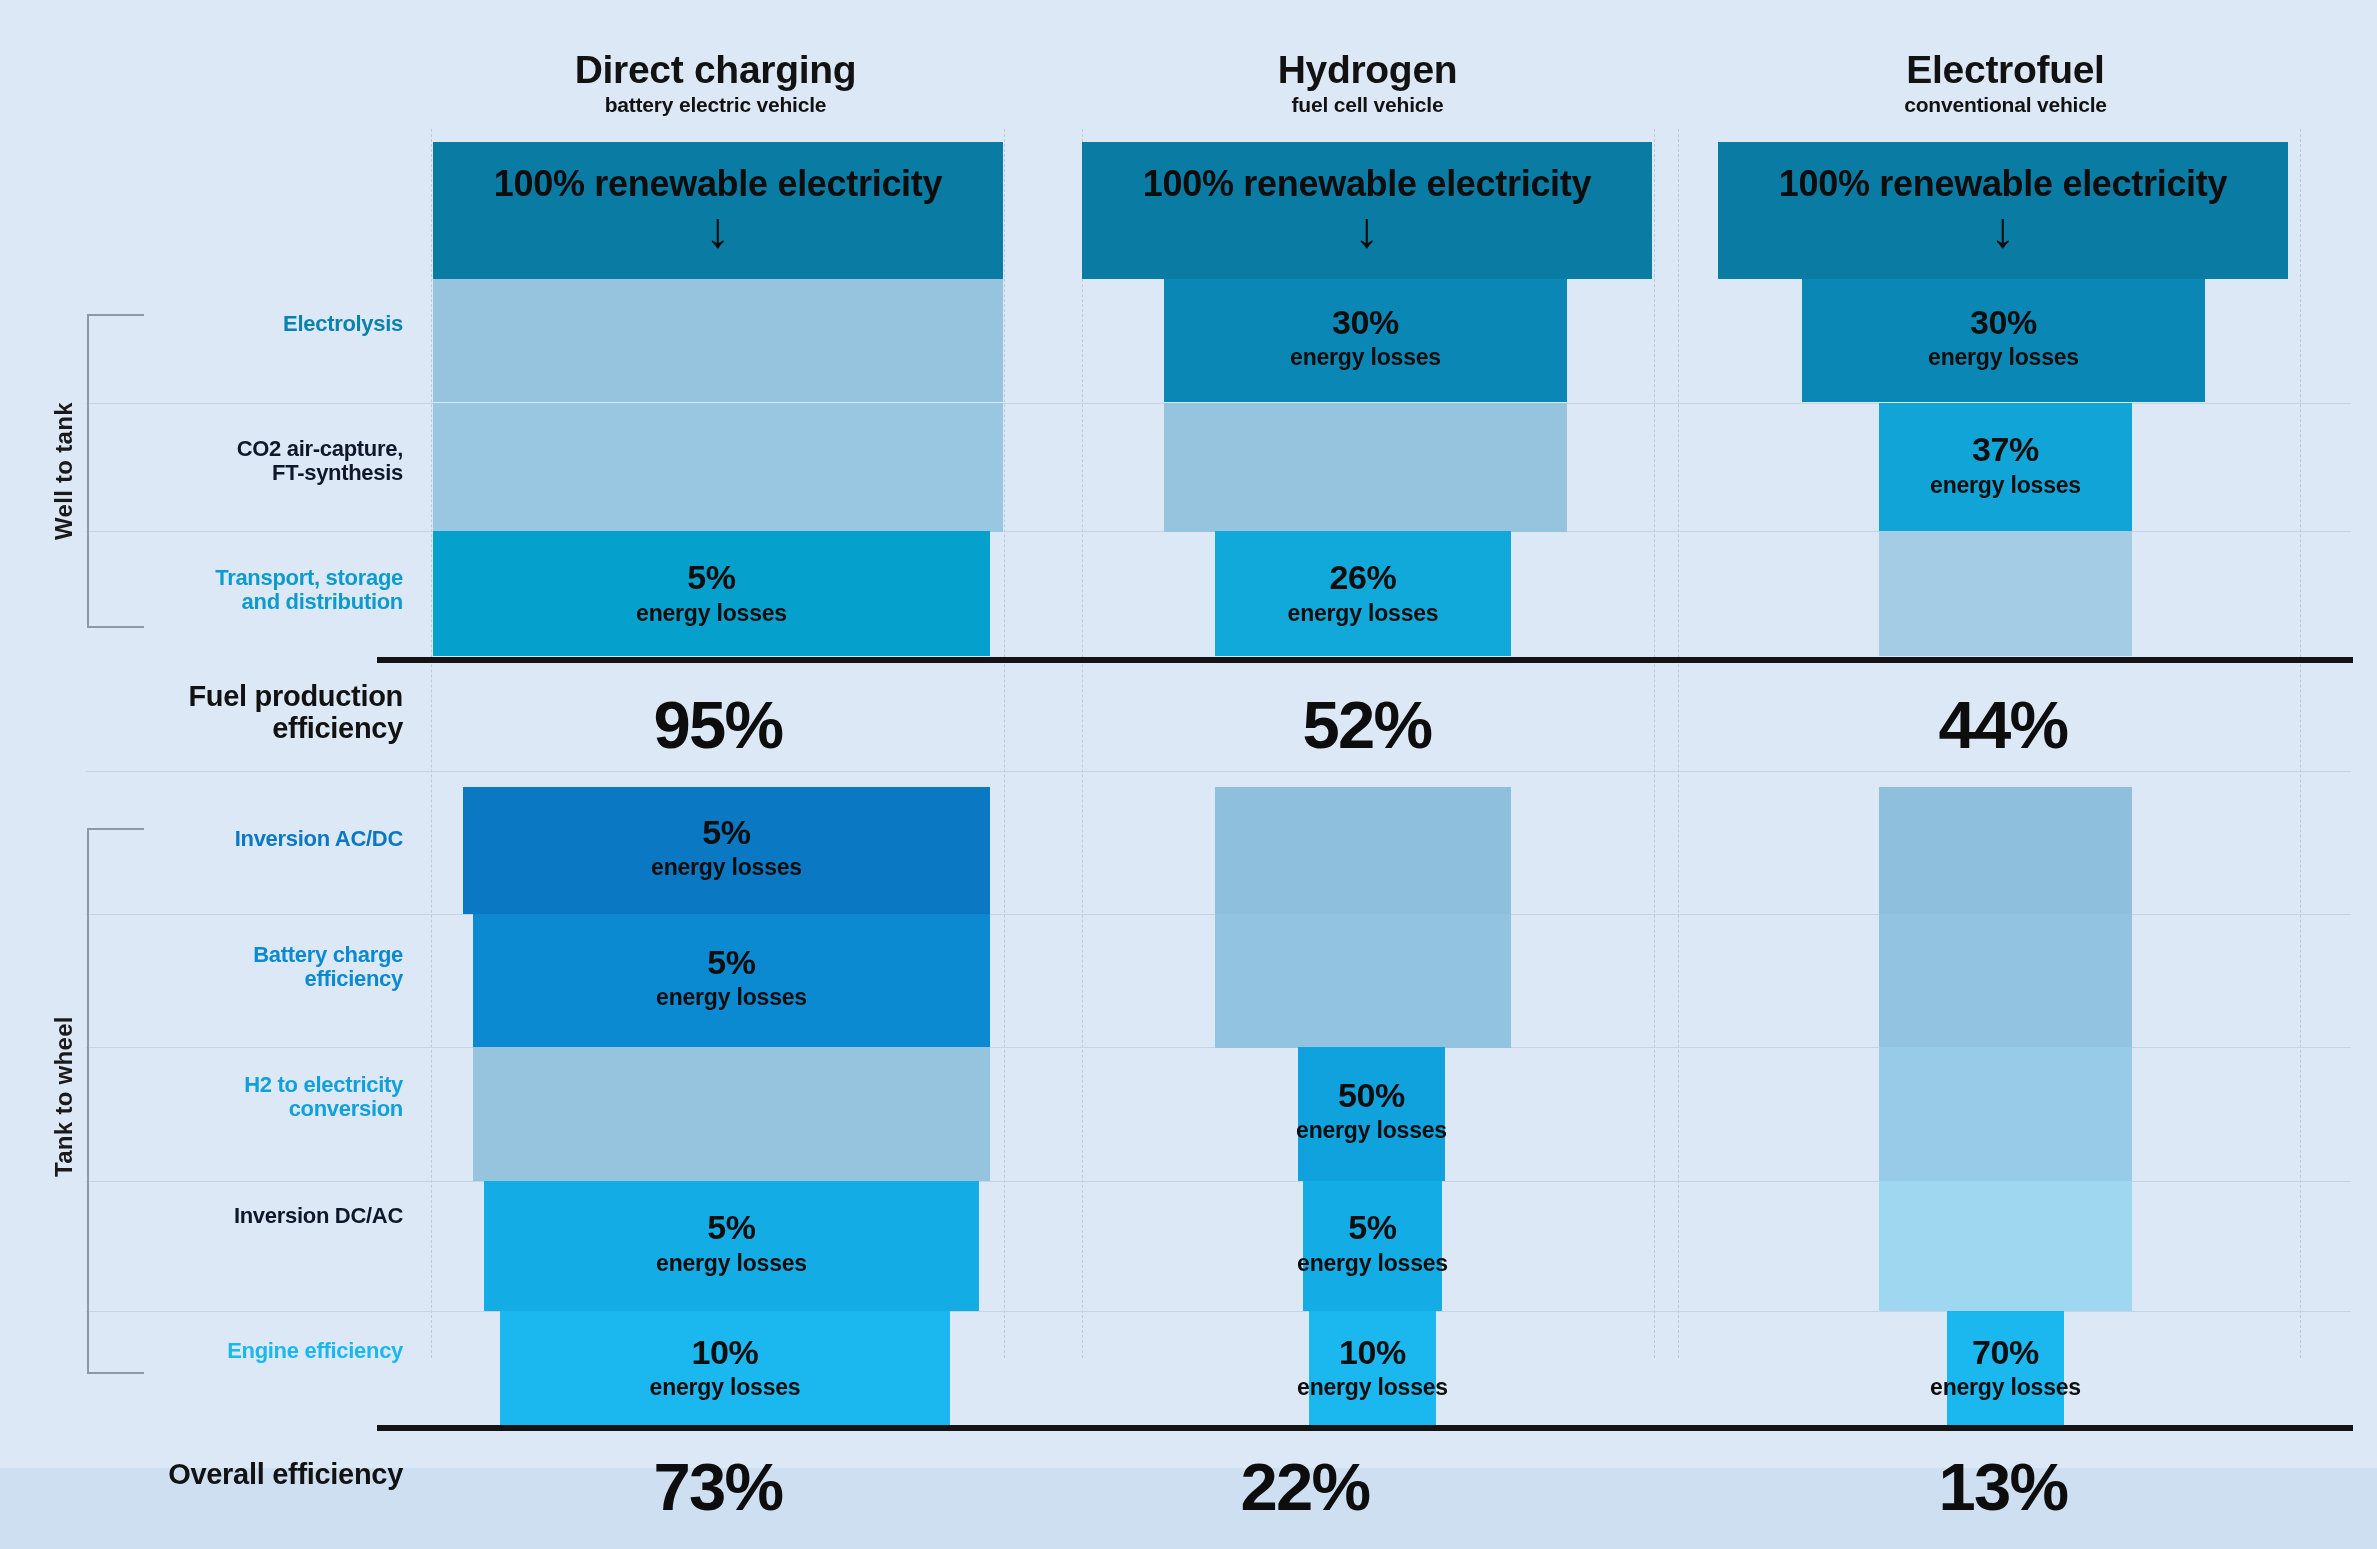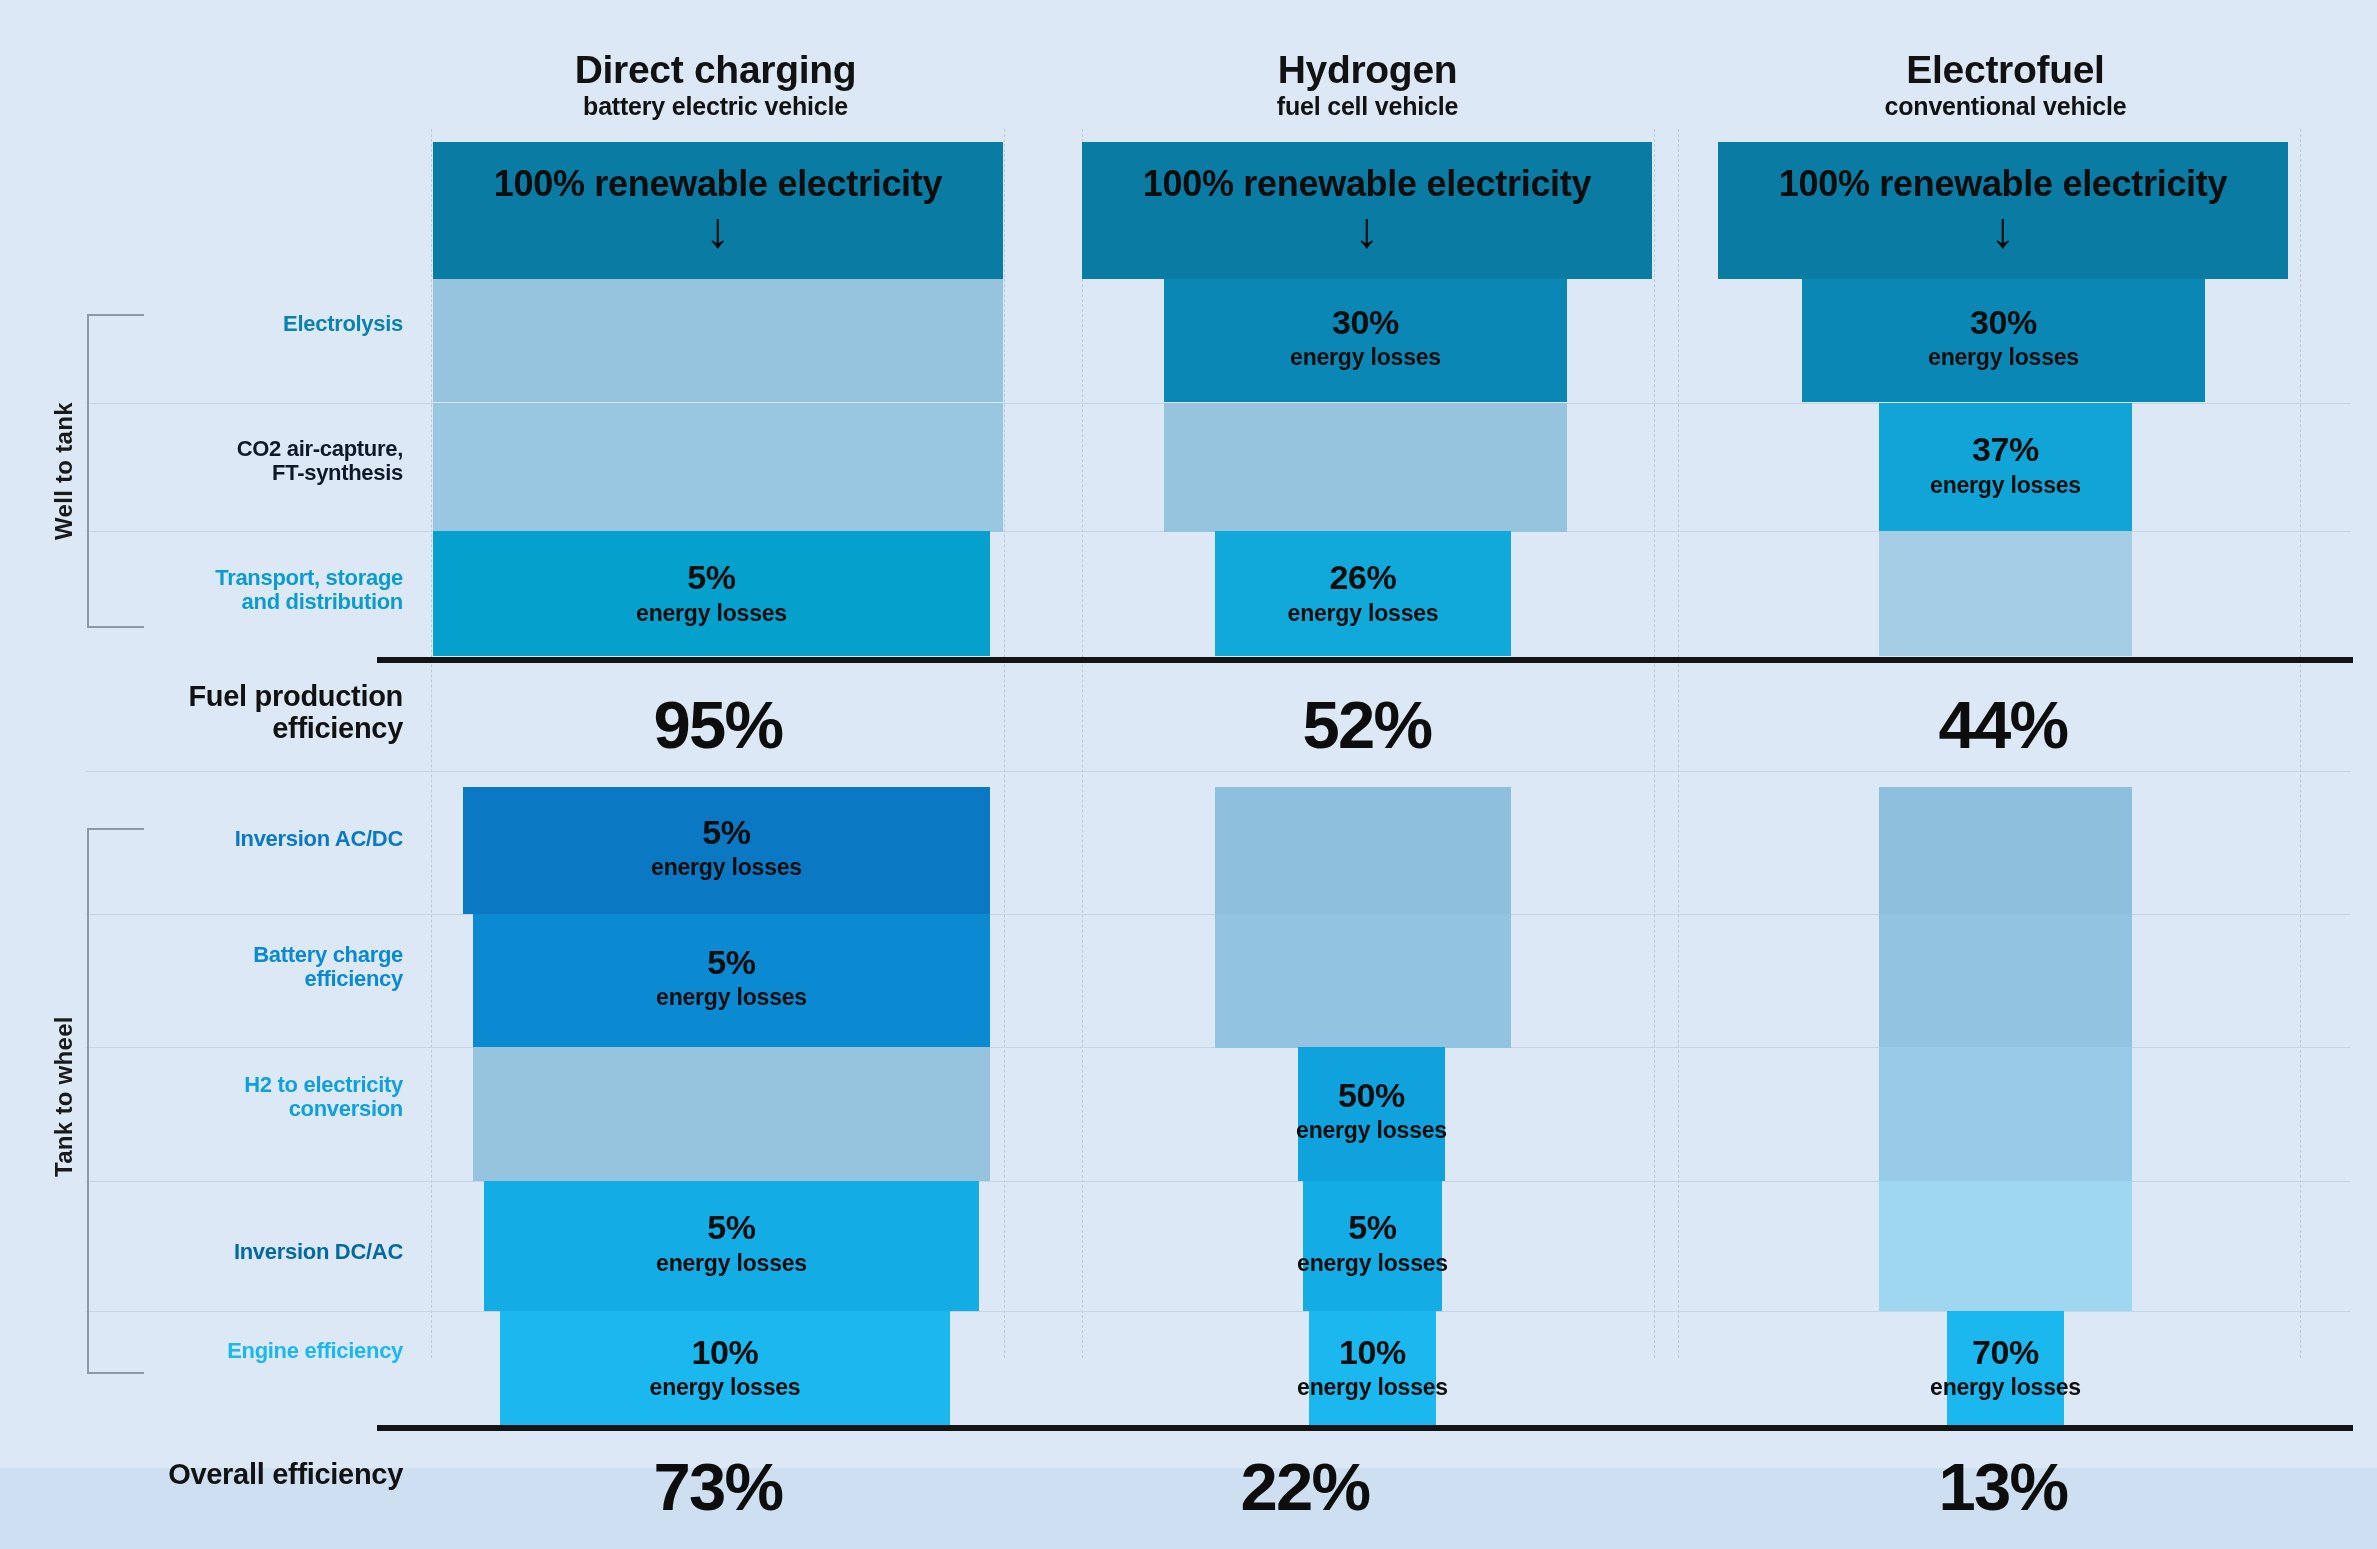--- a/index.html
+++ b/index.html
@@ -10,21 +10,21 @@
     overflow:hidden;
   }
   #stage{
     position:relative;width:2377px;height:1468px;
     background:#dce8f5;
     box-sizing:border-box;
   }
   
   .col-head{position:absolute;text-align:center;color:#121212;}
   .col-head .t{font-size:39px;font-weight:bold;letter-spacing:-0.3px;line-height:1.02;}
-  .col-head .s{font-size:25px;font-weight:600;line-height:1.1;margin-top:3.4px;letter-spacing:-0.2px;}
+  .col-head .s{font-size:21px;font-weight:600;line-height:1.1;margin-top:3.4px;letter-spacing:-0.2px;}
 
   
   .vsep{position:absolute;top:129px;bottom:110px;width:0;border-left:1.7px dashed #b9ccde;}
 
   
   .hrule{position:absolute;height:0;border-top:1.3px solid #c3d4e6;}
 
   
   .blackline{position:absolute;height:6px;background:#141414;}
 
@@ -120,21 +120,21 @@
   <div class="rowlab" style="left:103px;top:943px;width:300px;color:#0b8ad2;">
     <div>Battery charge</div>
     <div>efficiency</div>
   </div>
 
   <div class="rowlab" style="left:99px;top:1073px;width:304px;color:#10a0dc;">
     <div>H2 to electricity</div>
     <div>conversion</div>
   </div>
 
-  <div class="rowlab" style="left:103px;top:1240px;width:300px;color:#0369a1;">
+  <div class="rowlab" style="left:103px;top:1204px;width:300px;color:#0f172a;">
     <div>Inversion DC/AC</div>
   </div>
 
   <div class="rowlab" style="left:103px;top:1339px;width:300px;color:#1ab8ef;">
     <div>Engine efficiency</div>
   </div>
 
   <div class="renew" style="left:433px;top:142px;width:570px;height:137px;">
     <div class="rtxt">100% renewable electricity</div>
     <div class="arrow">↓</div>

